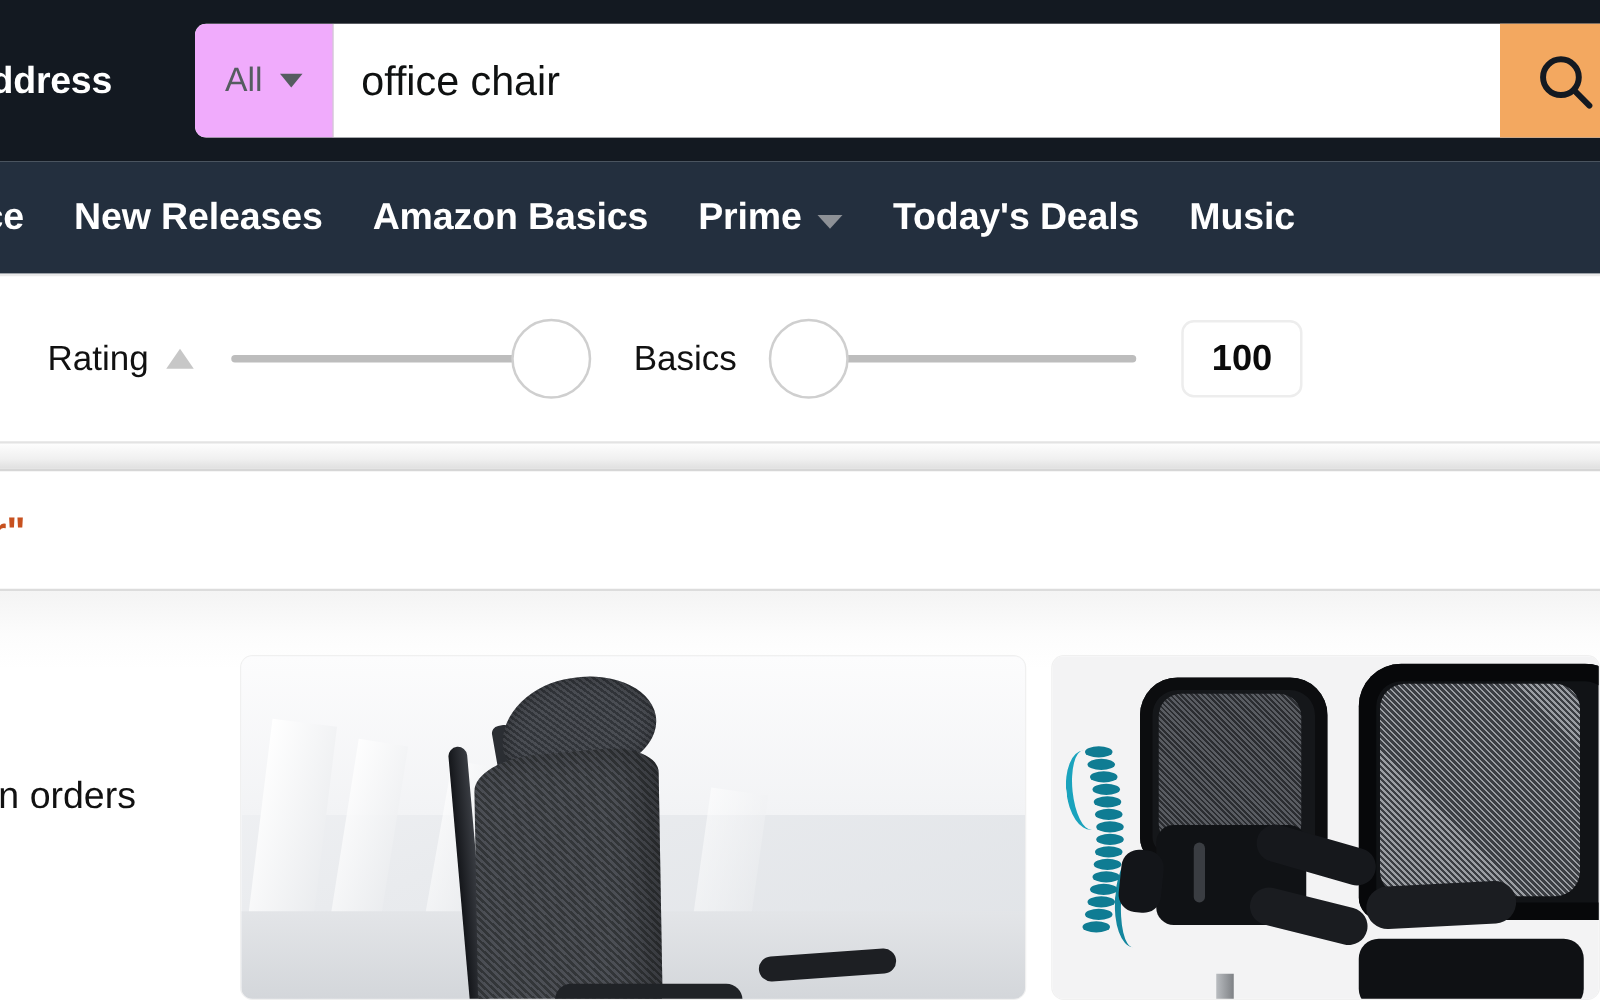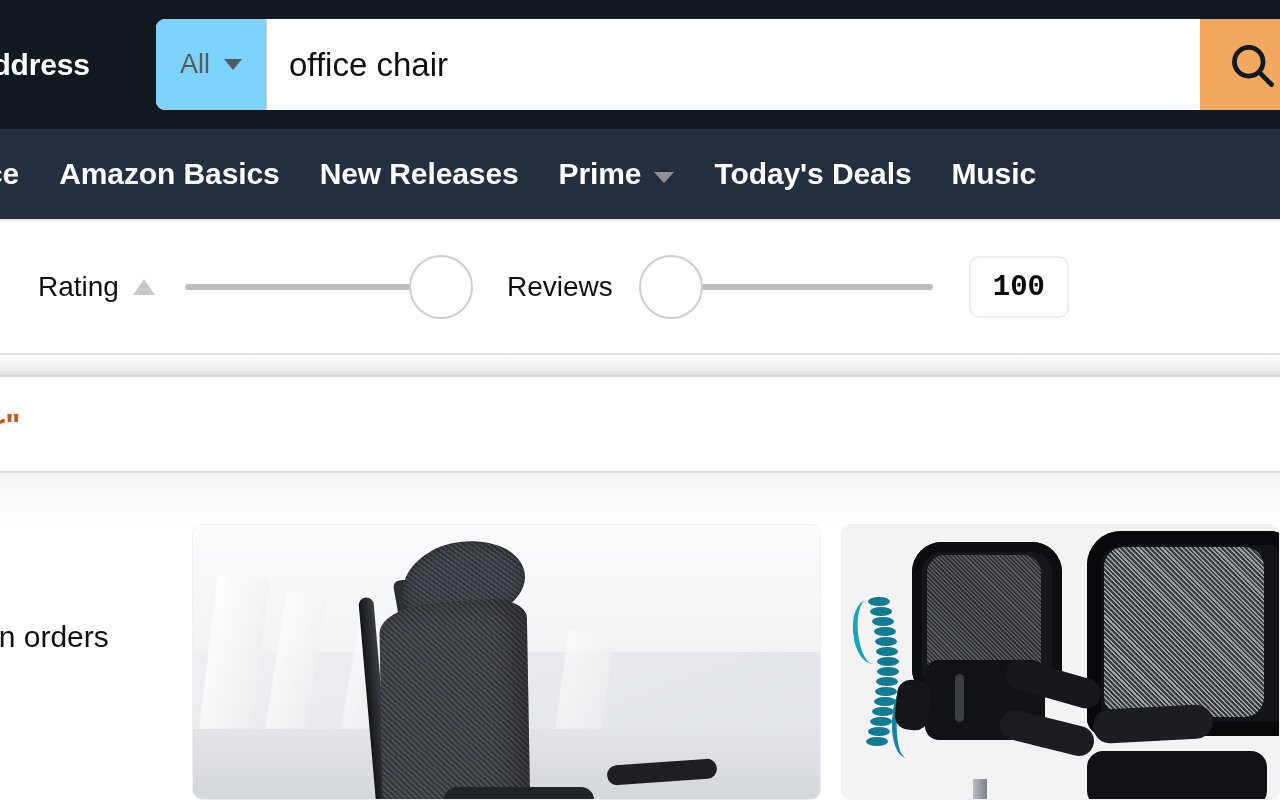--- a/index.html
+++ b/index.html
@@ -28,21 +28,21 @@
   .search-wrap {
     position: absolute; left: 156px; top: 19px;
     width: 1150px; height: 91px;
     display: flex;
     border-radius: 9px;
     overflow: hidden;
     background: #fff;
   }
   .search-cat {
     width: 111px; height: 91px;
-    background: #7dd3fc;
+    background: #f0abfc;
     display: flex; align-items: center; justify-content: center;
     gap: 14px;
     border-right: 1px solid #cdcdcd;
     cursor: pointer;
   }
   .search-cat-label {
     font-size: 27px; color: #555c60;
   }
   .caret-down {
     width: 0; height: 0;
@@ -408,24 +408,24 @@
       </svg>
     </span>
   </button>
 </div>
 
 <div class="sub-nav">
   <div class="sub-nav-item">
     <span>ce</span>
   </div>
   <div class="sub-nav-item">
+    <span>New Releases</span>
+  </div>
+  <div class="sub-nav-item">
     <span>Amazon Basics</span>
-  </div>
-  <div class="sub-nav-item">
-    <span>New Releases</span>
   </div>
   <div class="sub-nav-item">
     <span>Prime</span>
     <span class="caret-down-sm"></span>
   </div>
   <div class="sub-nav-item">
     <span>Today's Deals</span>
   </div>
   <div class="sub-nav-item">
     <span>Music</span>
@@ -442,28 +442,28 @@
     <span class="sort-caret-up"></span>
 
     <div class="slider" style="width:270px; margin-left:30px;">
       <div class="slider-track" style="width:270px;"></div>
       <div class="slider-thumb" id="rating-thumb" style="left: 95%;"></div>
     </div>
 
   </div>
 
   <div class="filter-group" style="margin-left:52px;">
-    <span class="filter-label">Reviews</span>
+    <span class="filter-label">Basics</span>
 
     <div class="slider" style="width:262px; margin-left:58px;">
       <div class="slider-track" style="width:262px;"></div>
       <div class="slider-thumb" id="reviews-thumb" style="left: 0%;"></div>
     </div>
 
-    <div class="value-box" style="margin-left:36px;font-family:Liberation Mono, monospace;">
+    <div class="value-box" style="margin-left:36px;">
       <span>100</span>
     </div>
   </div>
 </div>
 
 <div class="results-divider"></div>
 
 <div class="results-header">
   <span class="results-query">air"</span>
 </div>

